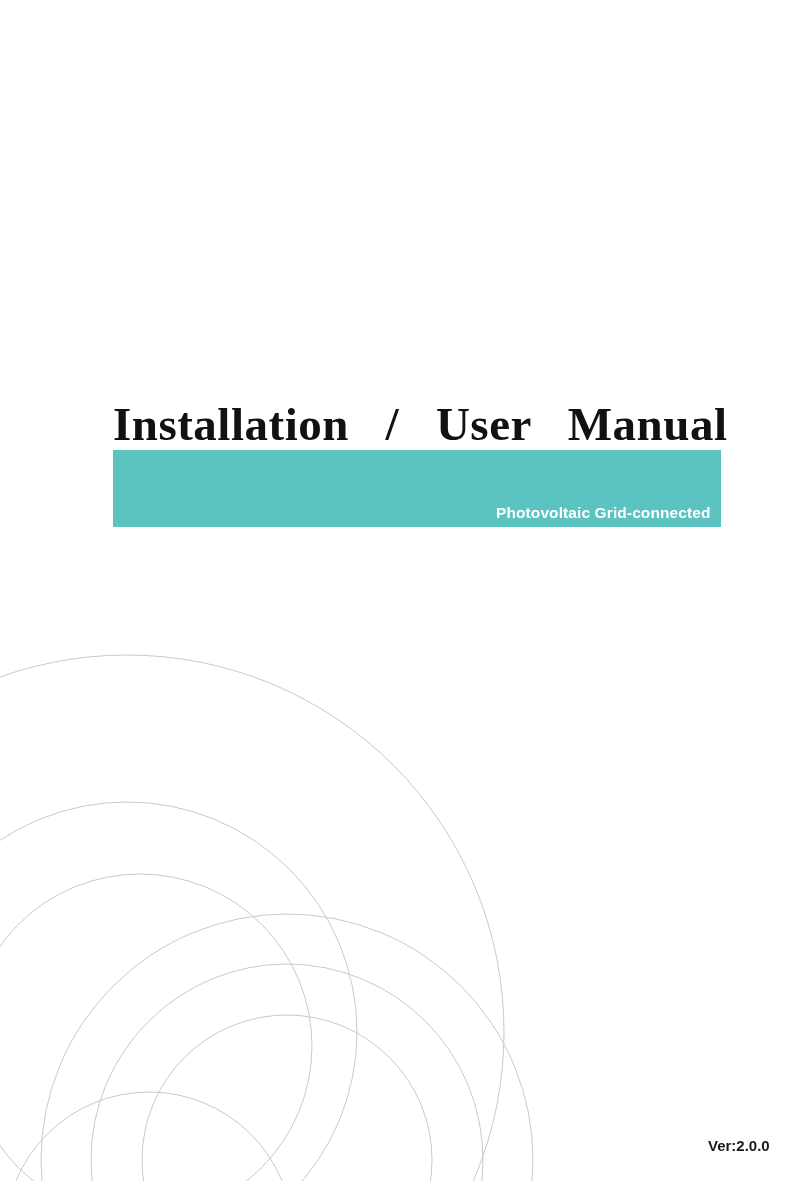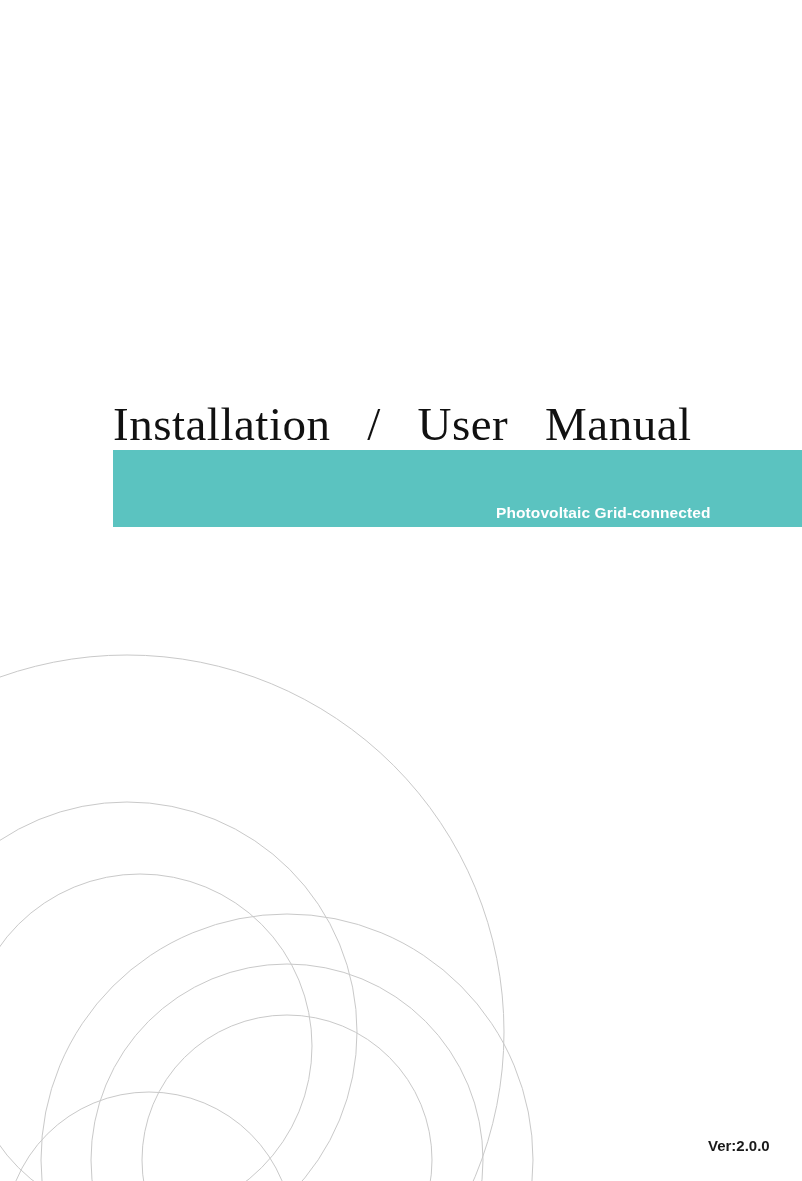--- a/index.html
+++ b/index.html
@@ -36,32 +36,32 @@
   }
 
   
   .cover-title {
     position: absolute;
     left: 113px;
     top: 398px;
     font-family: "Liberation Serif", "DejaVu Serif", serif;
     font-size: 47px;
     line-height: 52px;
-    font-weight: 400;
+    font-weight: 700;
     color: #111111;
     letter-spacing: 0.5px;
     white-space: pre;
   }
 
   
   .subtitle-banner {
     position: absolute;
     left: 113px;
     top: 450px;
-    width: 689px;
+    width: 608px;
     height: 77px;
     background: #5bc3c0;
     box-sizing: border-box;
   }
   .subtitle-text {
     position: absolute;
     left: 383px;
     top: 15px;
     color: #ffffff;
     font-family: "Liberation Sans", sans-serif;

